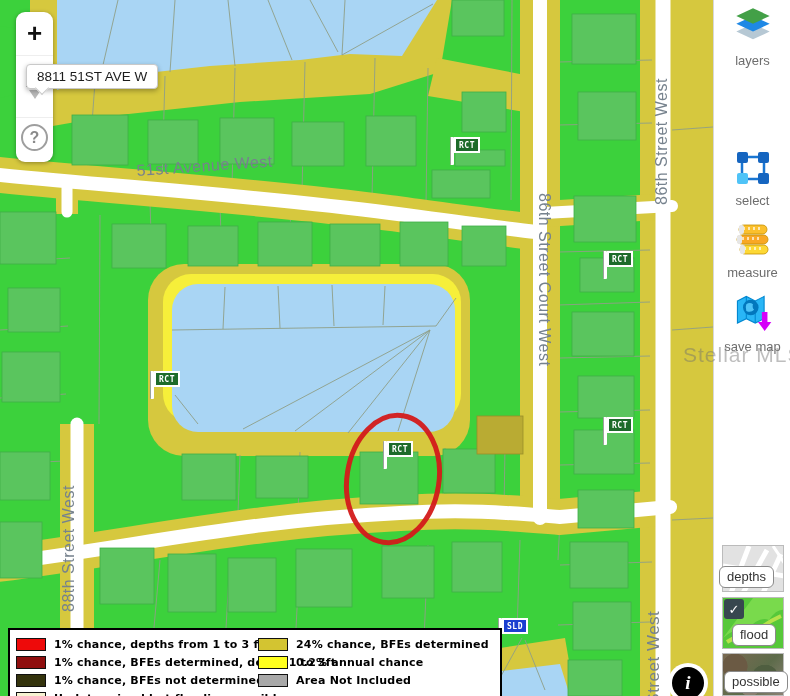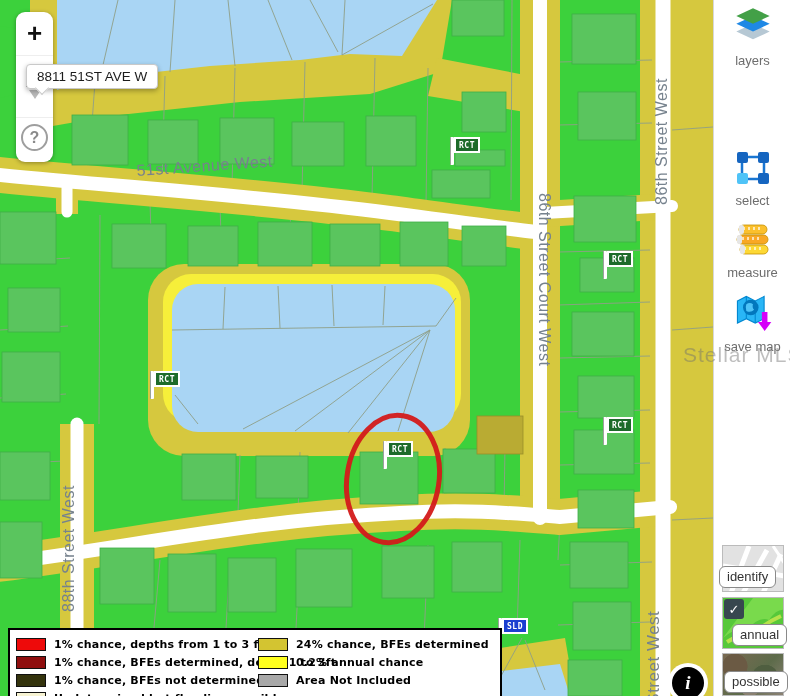--- a/index.html
+++ b/index.html
@@ -288,32 +288,32 @@
       </span>
       <span class="tool-label">save map</span>
     </div>
 
     <div class="thumb" style="top:545px;height:47px;background:#e2e2e2;">
       <svg width="62" height="47">
           <path d="M8 47 L26 0 M20 47 L44 4 M0 20 L62 30 M40 47 L58 8" stroke="#fff" stroke-width="5" fill="none"></path>
           <path d="M50 0 L62 18" stroke="#fff" stroke-width="3"></path>
         </svg>
     </div>
-    <div class="chip" style="left:5px;top:566px;">identify</div>
+    <div class="chip" style="left:5px;top:566px;">depths</div>
 
     <div class="thumb" style="top:597px;height:52px;background:#57c83a;">
       <svg width="62" height="52">
           <path d="M0 40 Q14 28 24 32 Q36 18 46 22 Q54 10 62 12 L62 0 L30 0 Z" fill="#7ddb4f" opacity="0.9"></path>
           <path d="M4 44 Q20 34 30 36 Q44 24 58 18" stroke="#b6e24b" stroke-width="4" fill="none"></path>
         </svg>
       <div class="checkbox">
           <span>✓</span>
         </div>
     </div>
-    <div class="chip" style="left:18px;top:624px;">annual</div>
+    <div class="chip" style="left:18px;top:624px;">flood</div>
 
     <div class="thumb" style="top:653px;height:43px;background:
       radial-gradient(circle at 20% 30%, #6b5a44 0 22%, transparent 23%),
       radial-gradient(circle at 70% 60%, #4f5e40 0 28%, transparent 29%),
       radial-gradient(circle at 45% 80%, #8a8070 0 20%, transparent 21%),
       linear-gradient(135deg,#7a6a52,#5d6b4a 55%,#8c8274);">
     </div>
     <div class="chip" style="left:10px;top:671px;">possible</div>
   </div>
 

